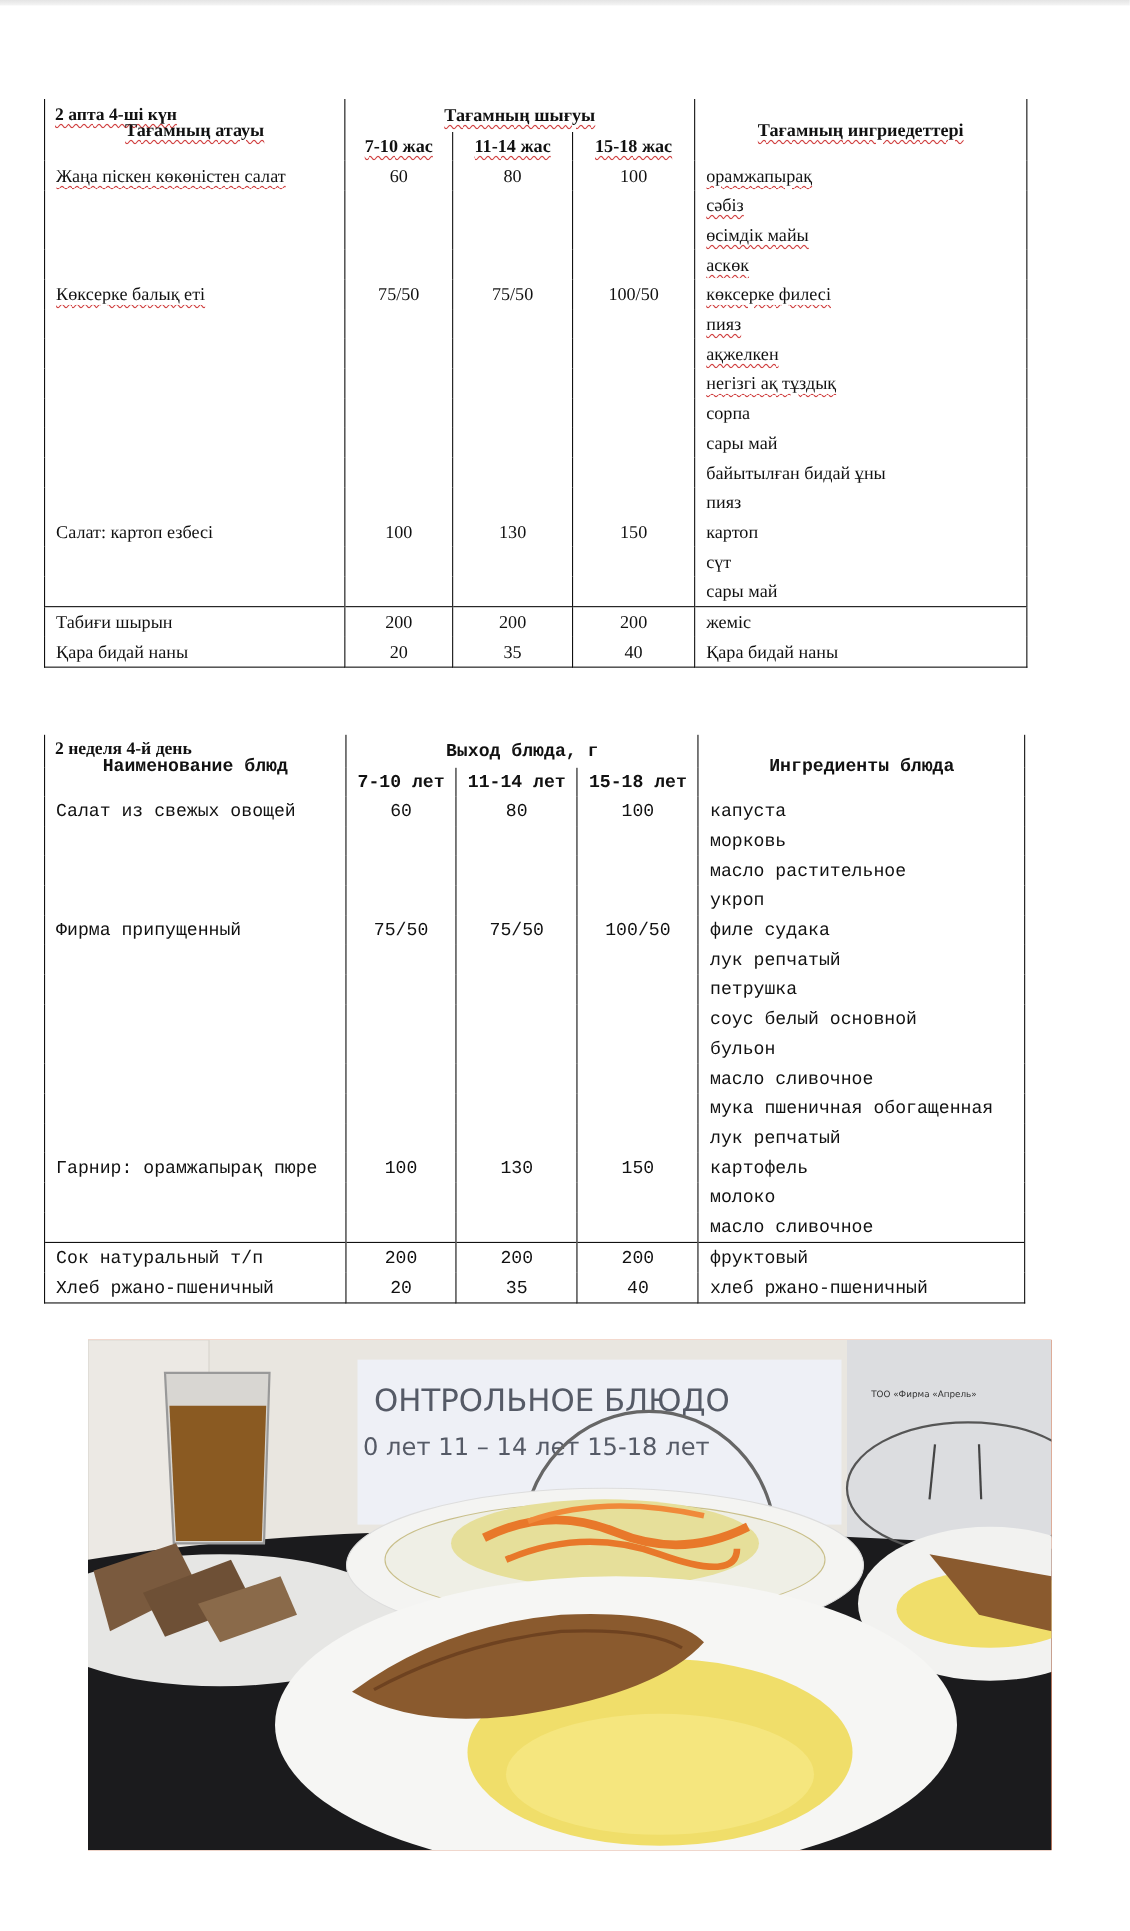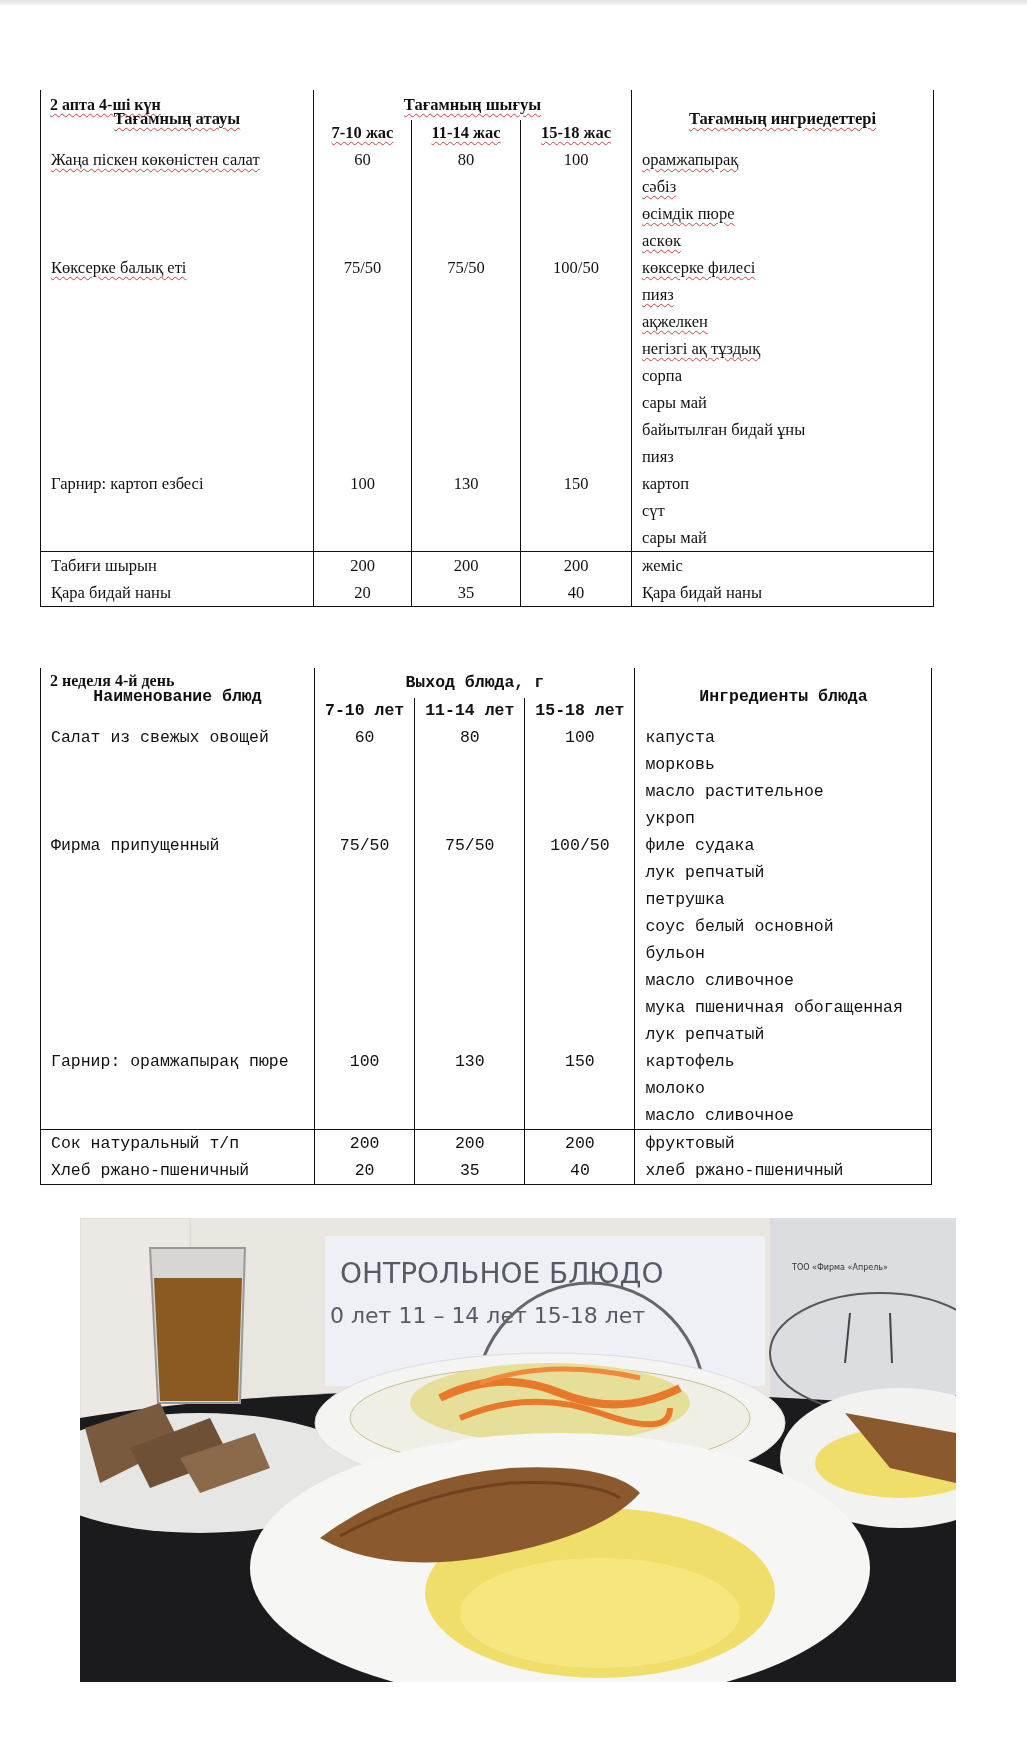--- a/index.html
+++ b/index.html
@@ -72,21 +72,21 @@
         <td class="num"><span></span></td>
         <td class="num"><span></span></td>
         <td class="num"><span></span></td>
         <td><span class="squiggle">сәбіз</span></td>
       </tr>
       <tr>
         <td><span class="squiggle"></span></td>
         <td class="num"><span></span></td>
         <td class="num"><span></span></td>
         <td class="num"><span></span></td>
-        <td><span class="squiggle">өсімдік пюре</span></td>
+        <td><span class="squiggle">өсімдік майы</span></td>
       </tr>
       <tr>
         <td><span class="squiggle"></span></td>
         <td class="num"><span></span></td>
         <td class="num"><span></span></td>
         <td class="num"><span></span></td>
         <td><span class="squiggle">аскөк</span></td>
       </tr>
       <tr>
         <td><span class="squiggle">Көксерке балық еті</span></td>
@@ -138,21 +138,21 @@
         <td><span>байытылған бидай ұны</span></td>
       </tr>
       <tr>
         <td><span></span></td>
         <td class="num"><span></span></td>
         <td class="num"><span></span></td>
         <td class="num"><span></span></td>
         <td><span>пияз</span></td>
       </tr>
       <tr>
-        <td><span>Гарнир:  картоп езбесі</span></td>
+        <td><span>Салат:  картоп езбесі</span></td>
         <td class="num"><span>100</span></td>
         <td class="num"><span>130</span></td>
         <td class="num"><span>150</span></td>
         <td><span>картоп</span></td>
       </tr>
       <tr>
         <td><span></span></td>
         <td class="num"><span></span></td>
         <td class="num"><span></span></td>
         <td class="num"><span></span></td>

